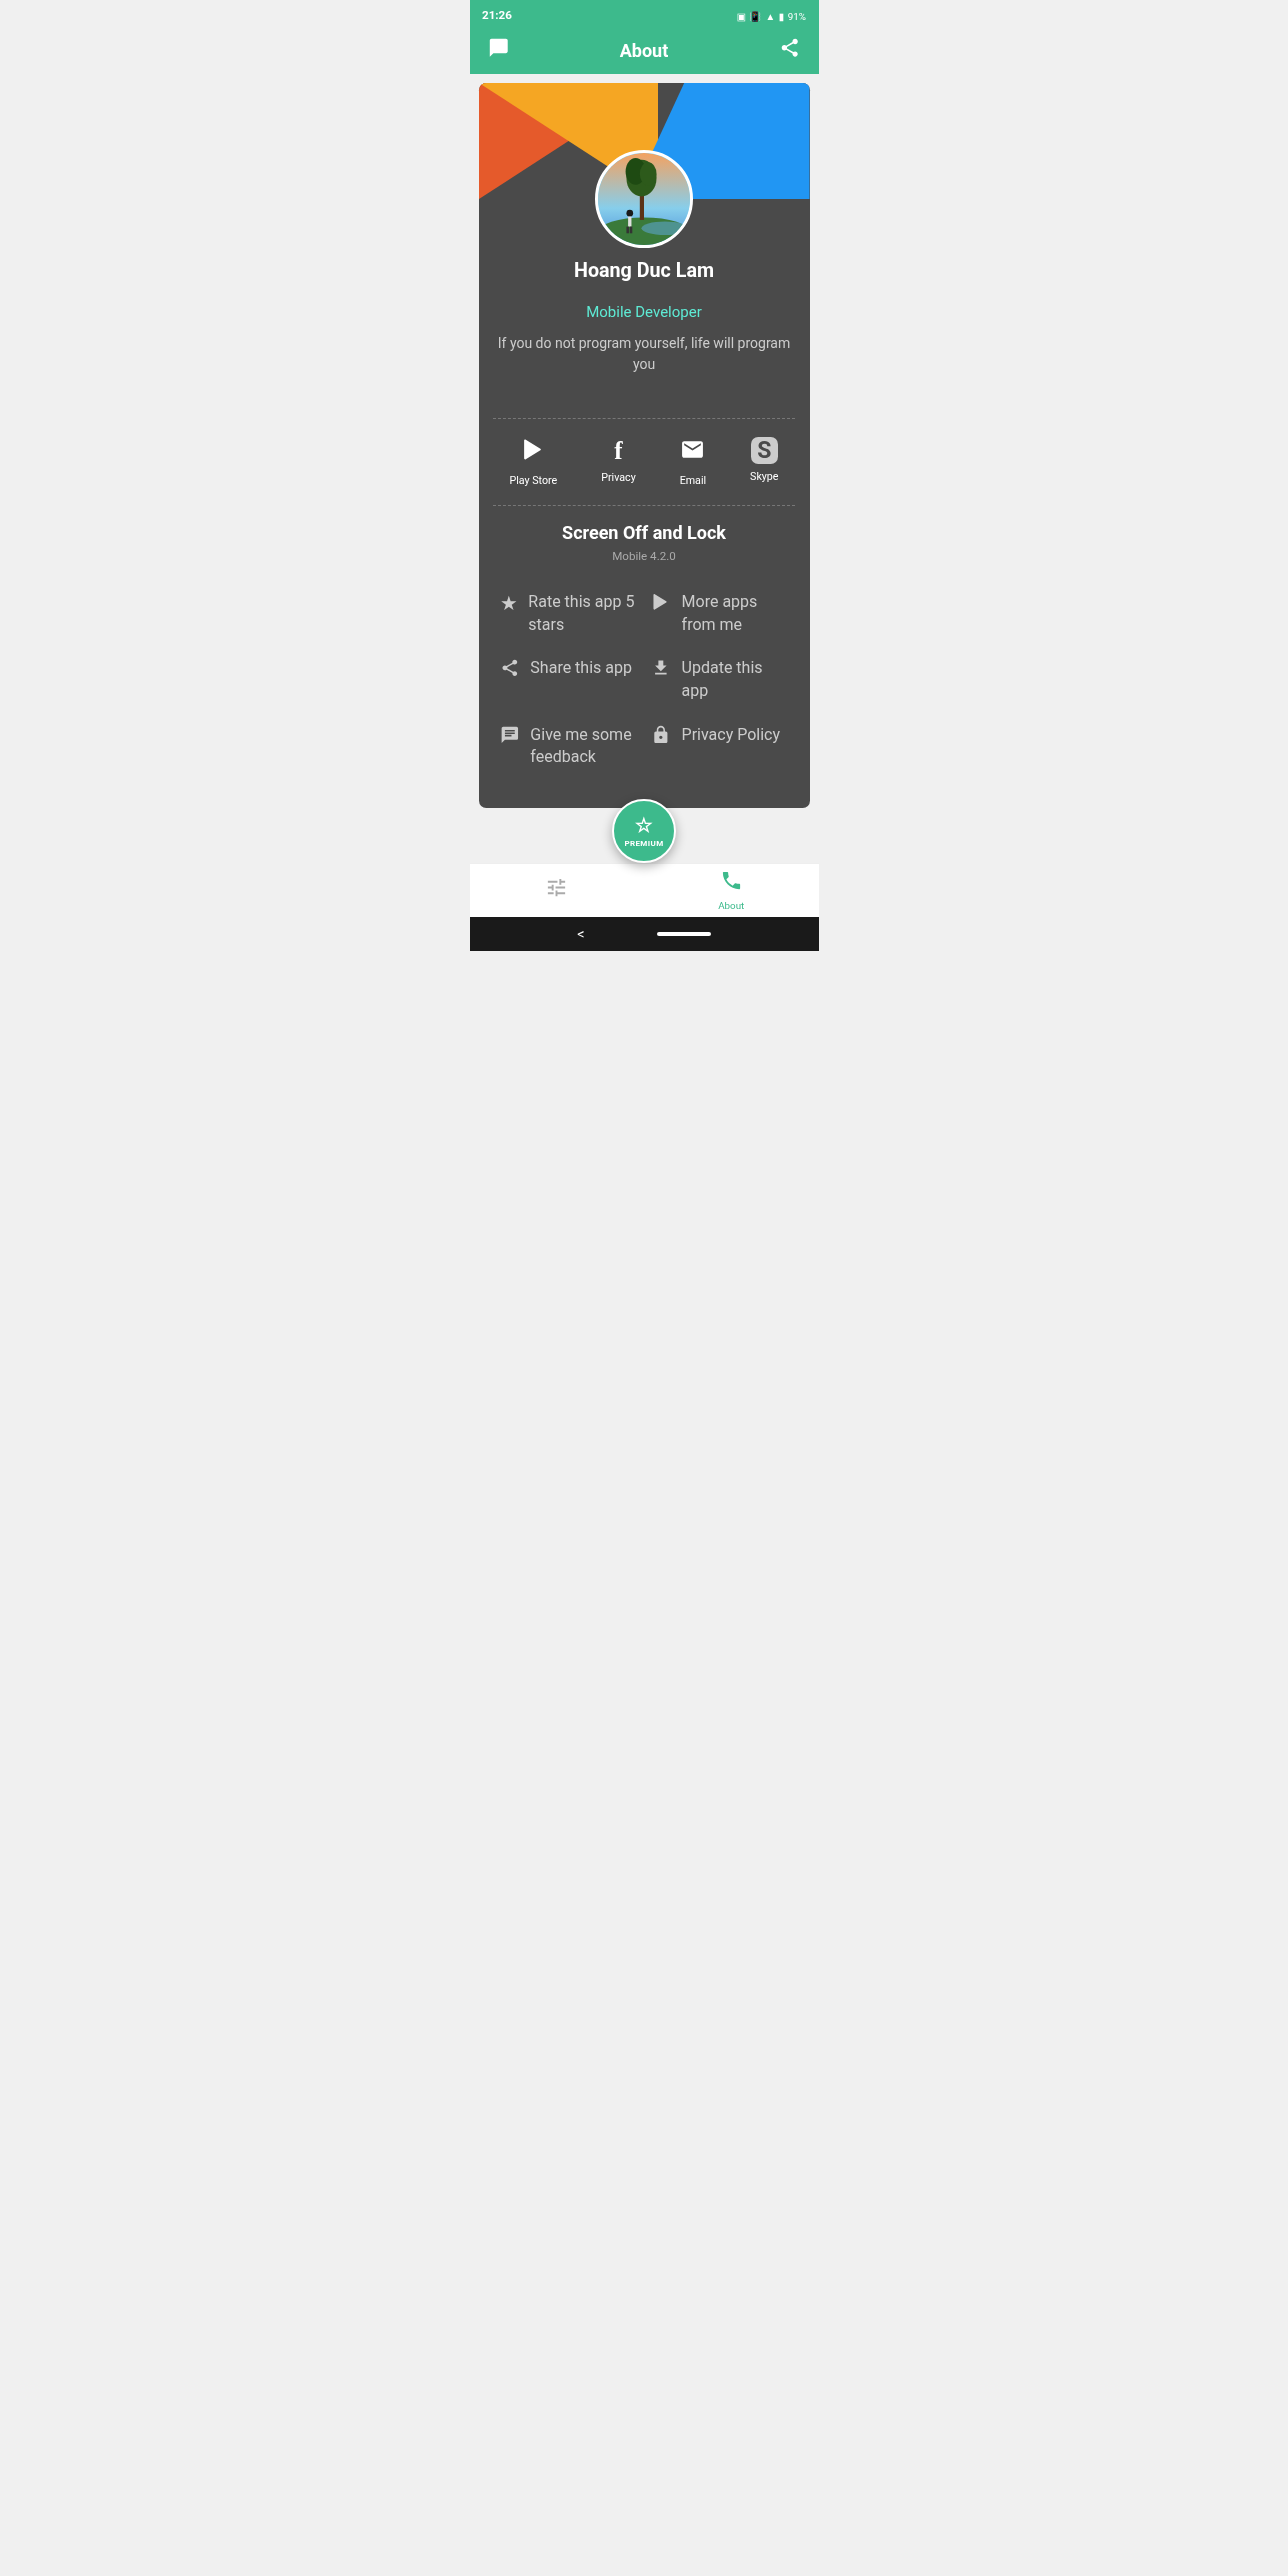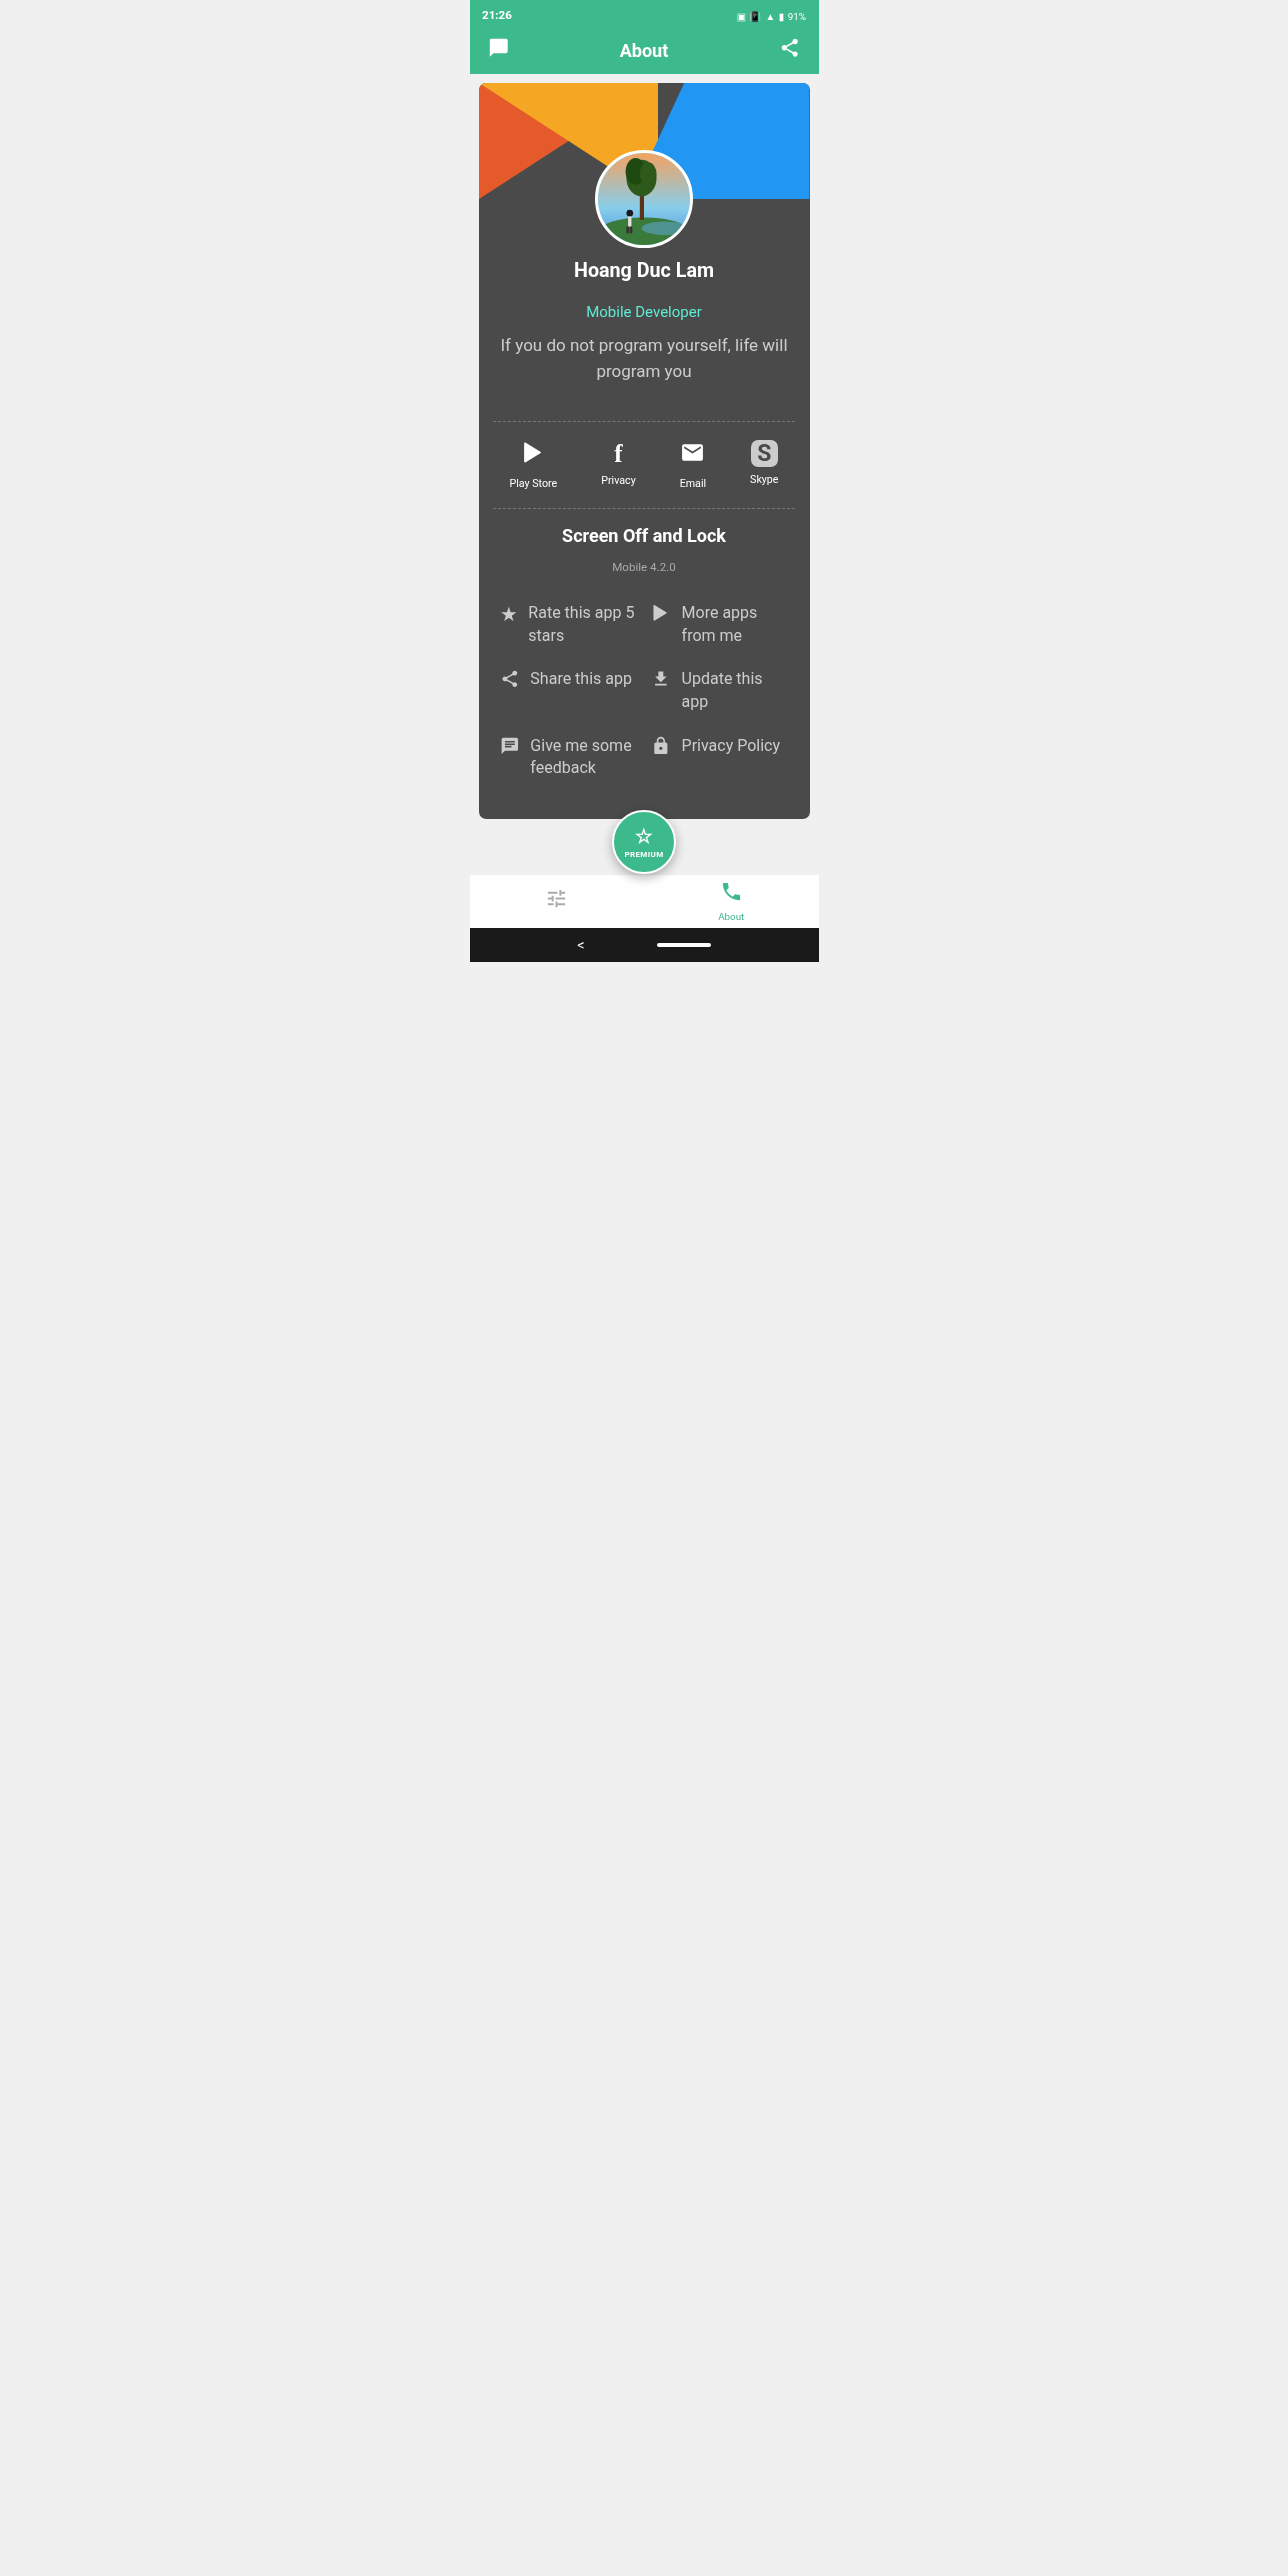--- a/index.html
+++ b/index.html
@@ -140,24 +140,24 @@
       font-size: 19.7px;
       font-weight: bold;
       margin-bottom: 21px;
     }
     .profile-title {
       font-size: 15px;
       color: #5eead4;
       margin-bottom: 12.5px;
     }
     .profile-quote {
-      font-size: 17px;
+      font-size: 14px;
       color: #cccccc;
       line-height: 1.5;
-      margin-bottom: 23px;
+      margin-bottom: 29px;
     }
 
     
     .divider {
       border: none;
       border-top: 0.9px dashed #777;
       margin: 3.6px 14.3px;
     }
 
     
@@ -182,21 +182,21 @@
 
     
     .app-info {
       text-align: center;
       padding: 12.5px 18px 7.2px;
       color: white;
     }
     .app-name {
       font-size: 18px;
       font-weight: bold;
-      margin-bottom: 14px;
+      margin-bottom: 6px;
     }
     .app-version {
       font-size: 11.6px;
       color: #aaaaaa;
     }
 
     
     .action-grid {
       padding: 10.7px 14.3px;
       display: grid;

